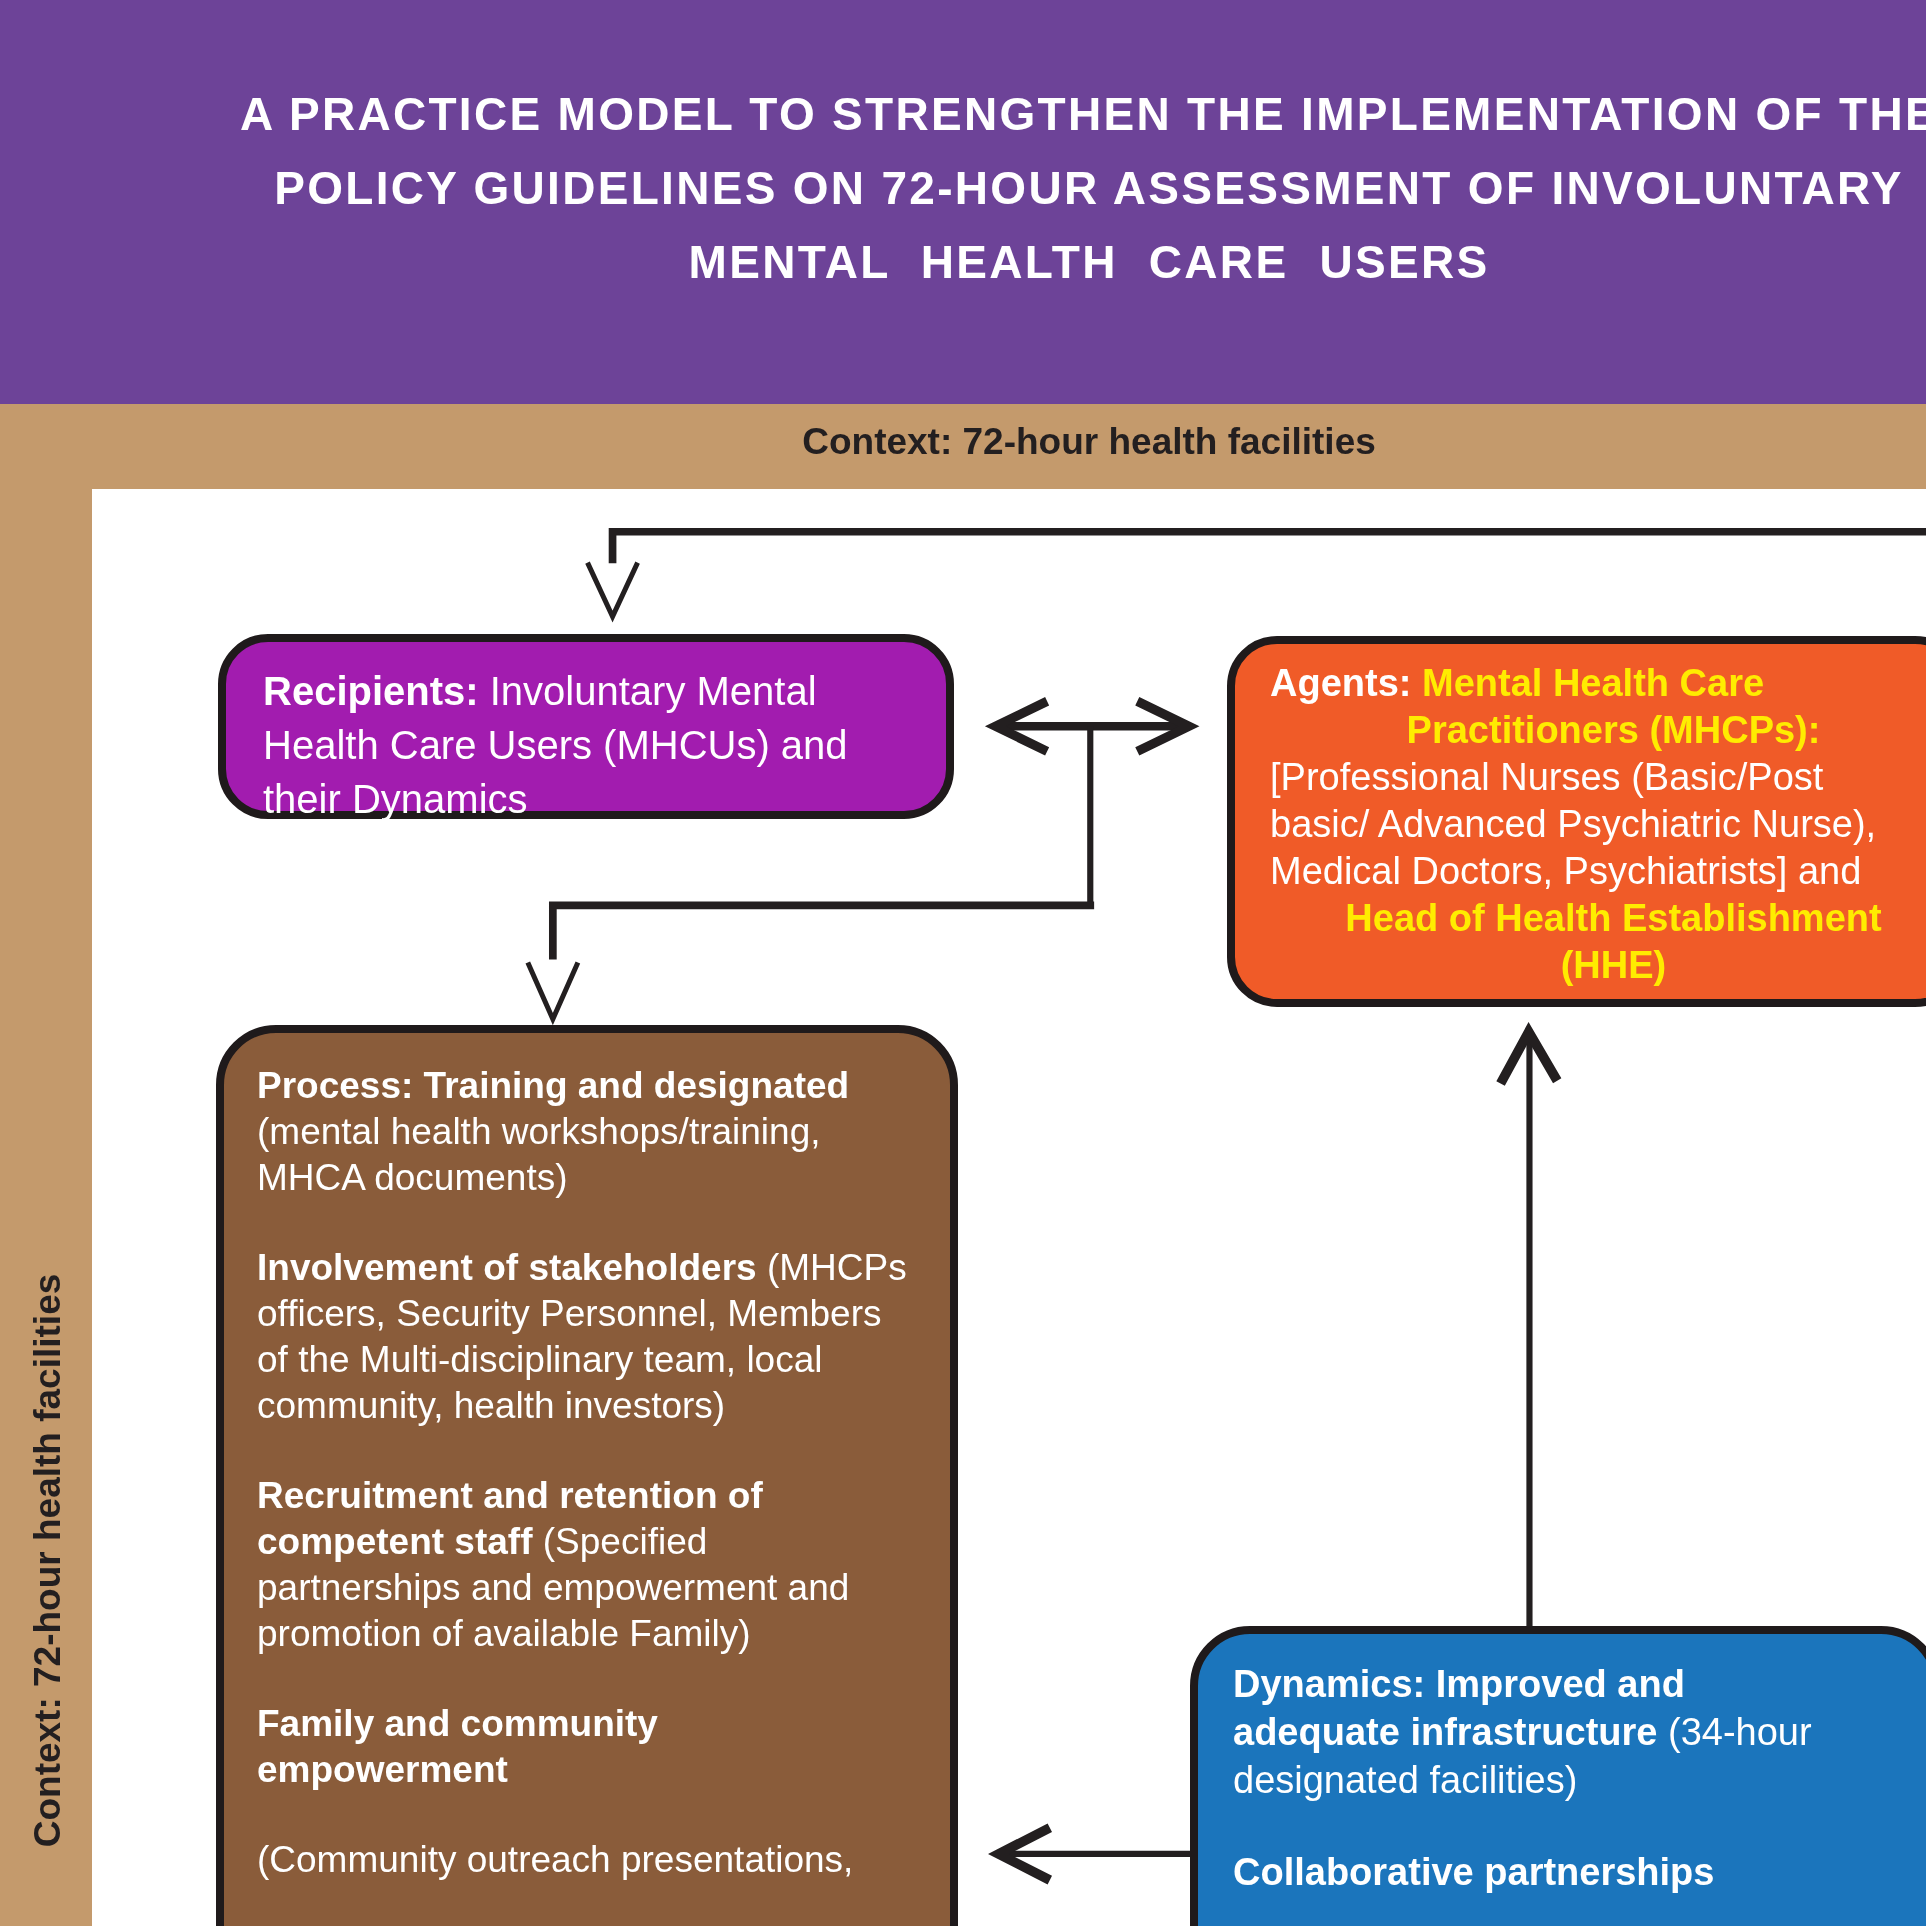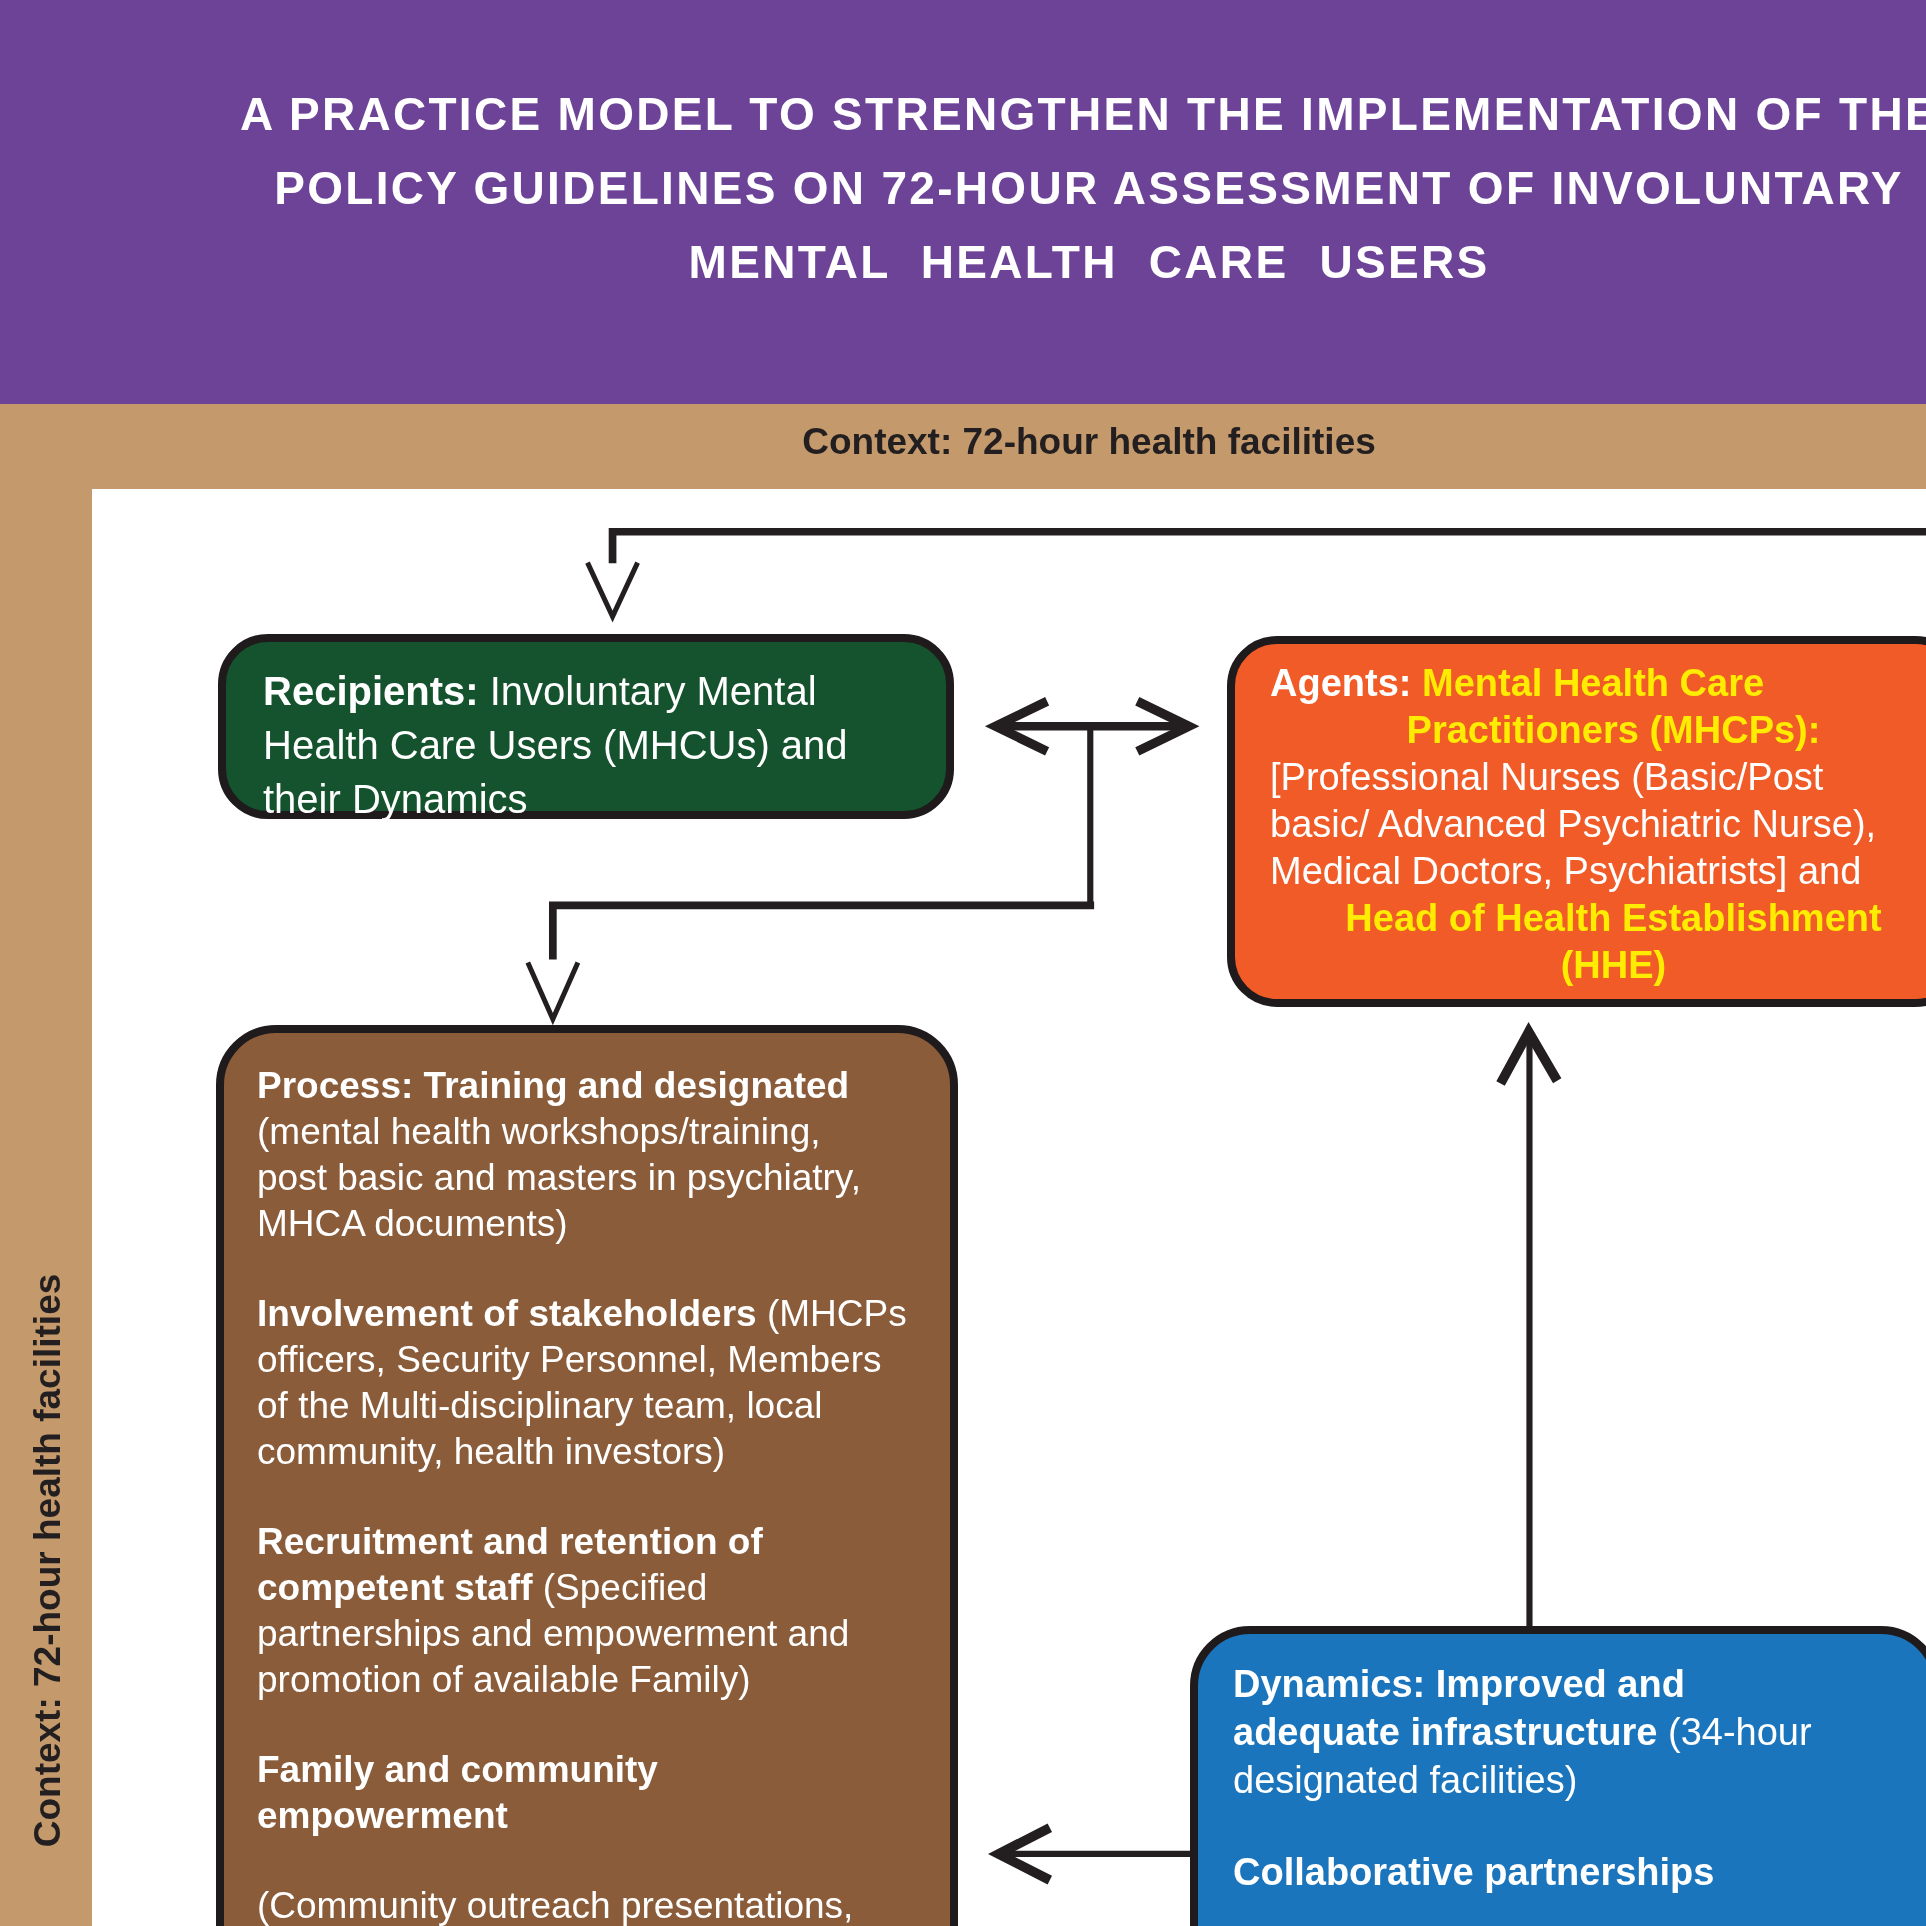--- a/index.html
+++ b/index.html
@@ -16,21 +16,21 @@
   
   .ctx{position:absolute;color:#231f20;font-weight:700;font-size:37px;line-height:42px;white-space:nowrap;}
   #ctx-top{left:0;top:421px;width:2178px;text-align:center;}
   #ctx-left{left:-532px;top:1541px;width:1156px;height:39px;text-align:center;transform:rotate(-90deg);}
   
   .box{position:absolute;box-sizing:border-box;border:8.5px solid #1f1a1b;color:#ffffff;}
   .ln{white-space:nowrap;}
   .b{font-weight:700;}
   .yel{color:#ffec00;text-align:center;}
   .gap{height:44px;}
-  #box-recipients{left:218px;top:634px;width:736px;height:185px;background:#14532d;
+  #box-recipients{left:218px;top:634px;width:736px;height:185px;background:#a21caf;
                   border-radius:50px;padding:22.3px 0 0 37px;font-size:40px;line-height:54px;}
   #box-agents{left:1227px;top:636px;width:738px;height:371px;background:#f05b28;
               border-radius:50px;padding:16px 0 0 35px;font-size:38px;line-height:47px;}
   #box-process{left:216px;top:1025px;width:742px;height:1273px;background:#8a5c3a;
                border-radius:60px;padding:30px 0 0 33px;font-size:37px;line-height:46px;}
   #box-dynamics{left:1190px;top:1626px;width:751px;height:599px;background:#1b75bc;
                 border-radius:60px;padding:26px 0 0 35px;font-size:38px;line-height:48px;}
   
   #arrows{position:absolute;left:0;top:0;width:2221px;height:2796px;}
   #arrows path{fill:none;stroke:#231f20;stroke-linecap:butt;stroke-linejoin:miter;}
@@ -108,21 +108,20 @@
     <div class="ln">[Professional Nurses (Basic/Post</div>
     <div class="ln">basic/ Advanced Psychiatric Nurse),</div>
     <div class="ln">Medical Doctors, Psychiatrists] and</div>
     <div class="ln b yel">Head of Health Establishment</div>
     <div class="ln b yel">(HHE)</div>
   </div>
 
   <div id="box-process" class="box">
     <div class="ln b">Process: Training and designated</div>
     <div class="ln">(mental health workshops/training,</div>
-    <div class="ln">post basic and masters in psychiatry,</div>
     <div class="ln">MHCA documents)</div>
     <div class="gap"></div>
     <div class="ln"><span class="b">Involvement of stakeholders </span><span>(MHCPs</span></div>
     <div class="ln">officers, Security Personnel, Members</div>
     <div class="ln">of the Multi-disciplinary team, local</div>
     <div class="ln">community, health investors)</div>
     <div class="gap"></div>
     <div class="ln b">Recruitment and retention of</div>
     <div class="ln"><span class="b">competent staff </span><span>(Specified</span></div>
     <div class="ln">partnerships and empowerment and</div>

